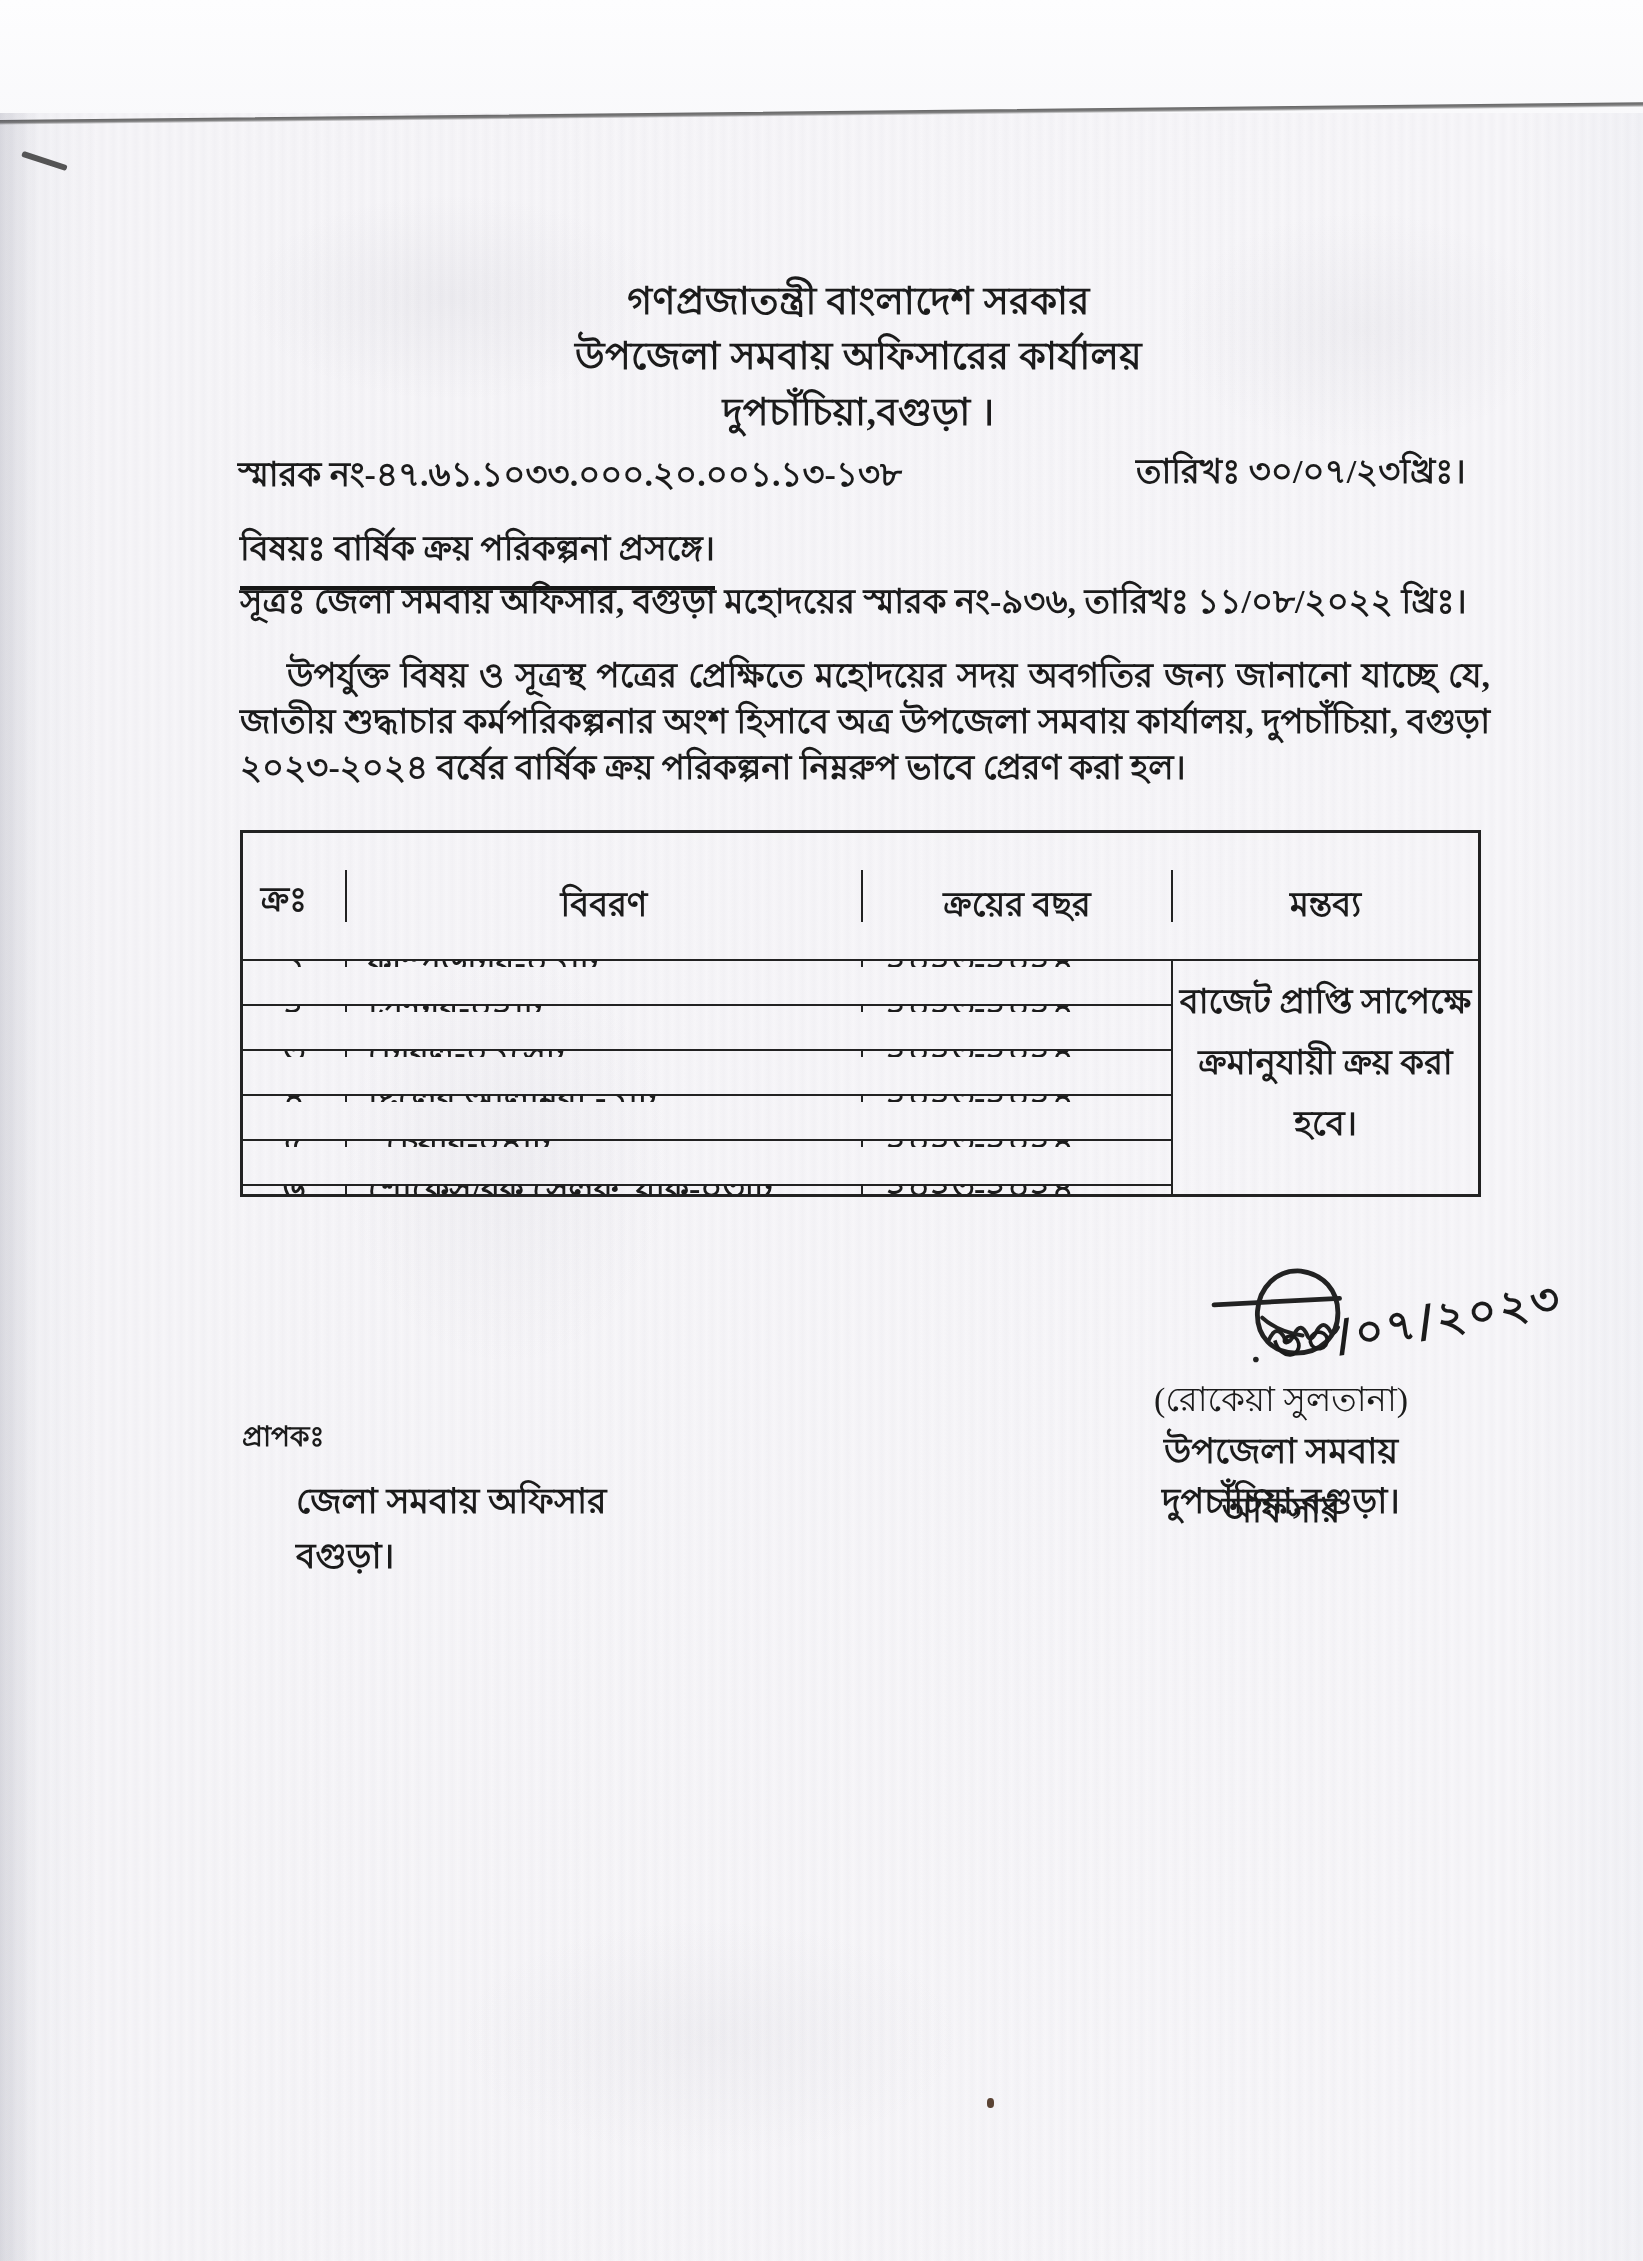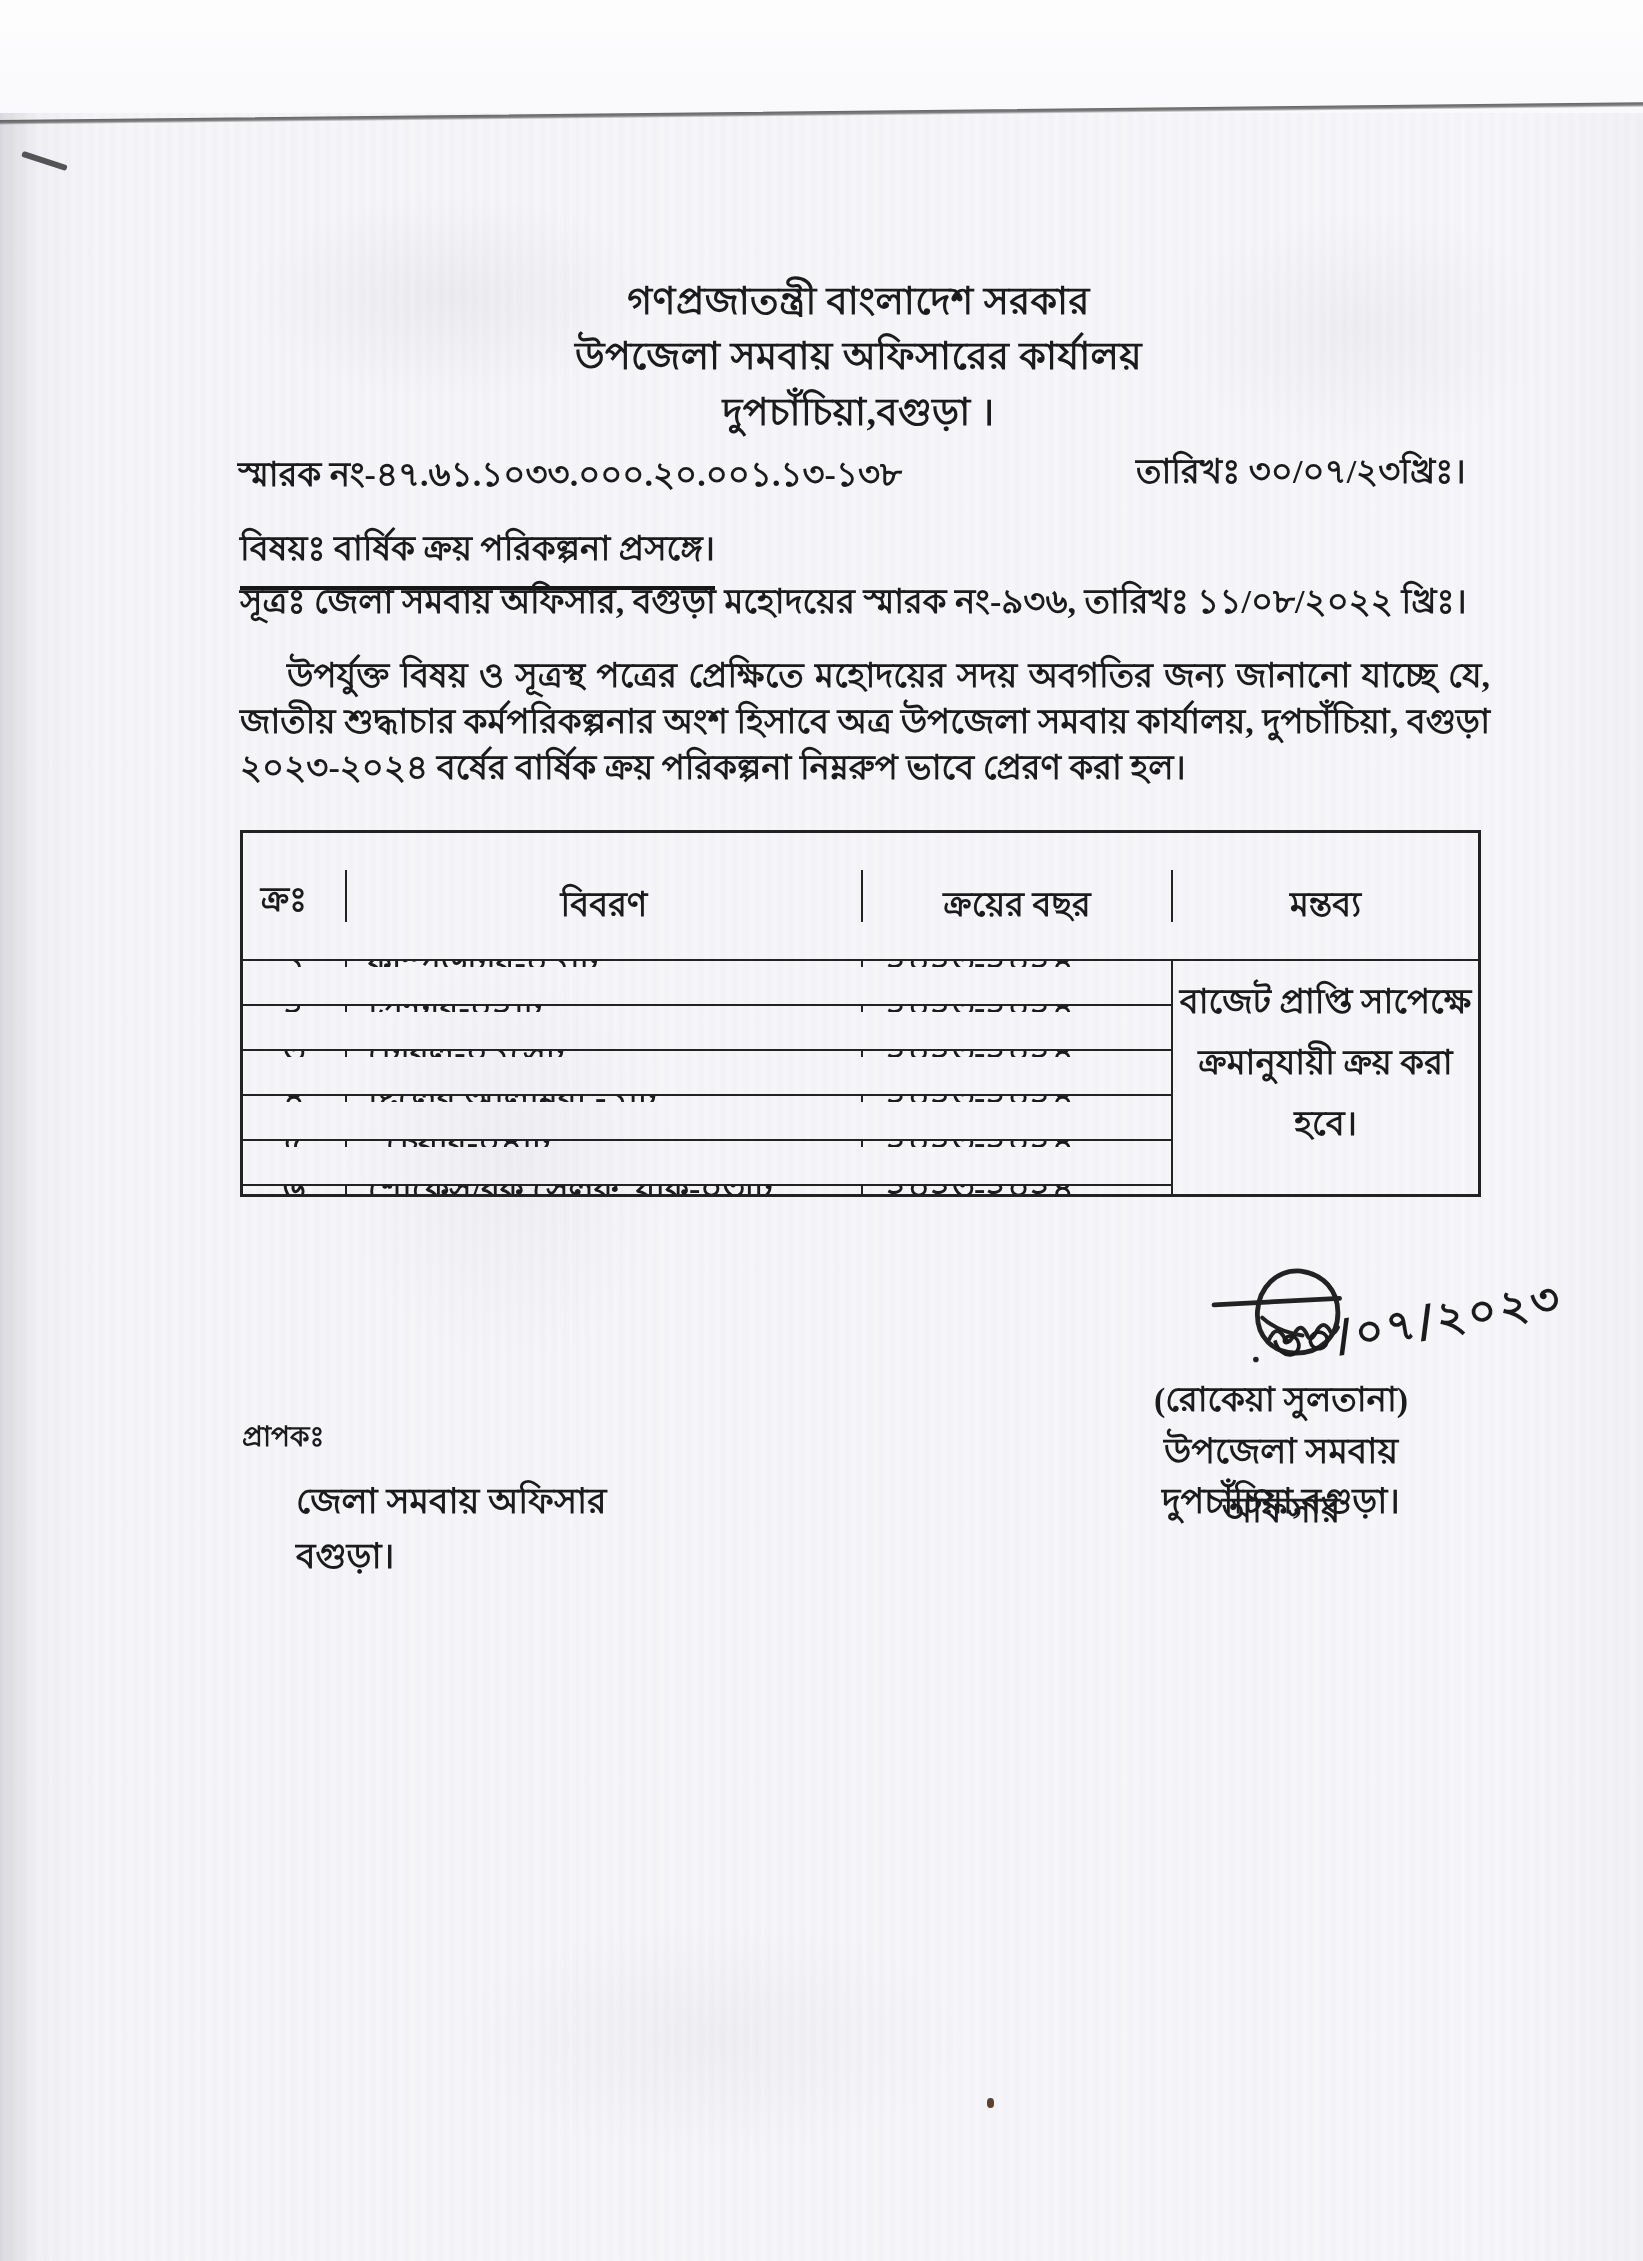--- a/index.html
+++ b/index.html
@@ -91,21 +91,21 @@
     padding-top:9.7px;line-height:61px;text-align:center;white-space:normal;
   }
 
   
   .sig-scribble{left:1206px;top:1266px;width:185px;height:105px;}
   .sig-date{
     left:1274px;top:1315px;font-size:44px;font-weight:600;
     font-family:"DejaVu Sans",sans-serif;
     transform:rotate(-10deg);transform-origin:left center;letter-spacing:3.2px;
   }
-  .sig-name{left:1128px;top:1373px;width:306px;text-align:center;font-size:34px;font-weight:700;}
+  .sig-name{left:1128px;top:1373px;width:306px;text-align:center;font-size:34px;font-weight:400;}
   .sig-title{left:1120px;top:1424px;width:322px;text-align:center;font-size:35px;font-weight:700;}
   .sig-office{left:1120px;top:1474px;width:322px;text-align:center;font-size:35px;font-weight:700;}
 
   .rcpt-label{left:242px;top:1415px;font-size:28px;font-weight:600;}
   .rcpt-line1{left:296px;top:1474px;font-size:35px;font-weight:600;}
   .rcpt-line2{left:296px;top:1529px;font-size:35px;font-weight:600;}
 </style>
 </head>
 <body>
 

